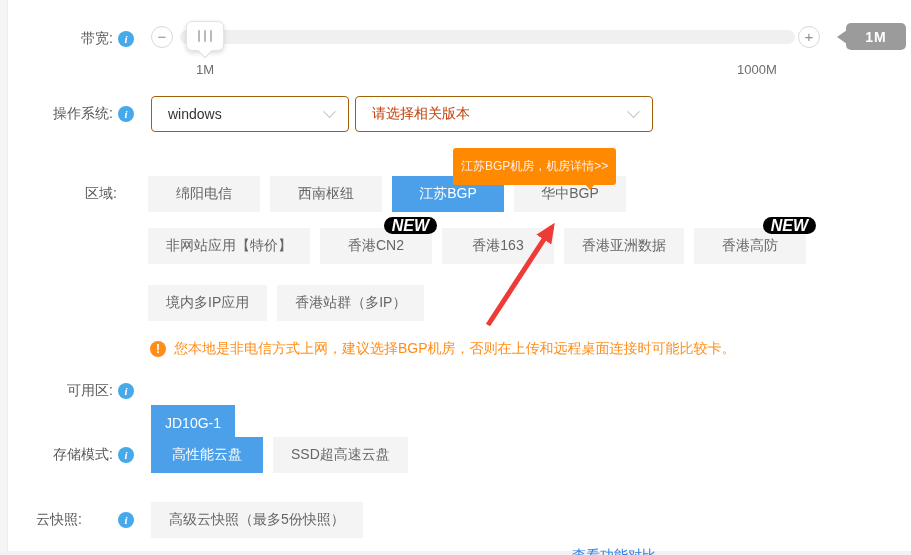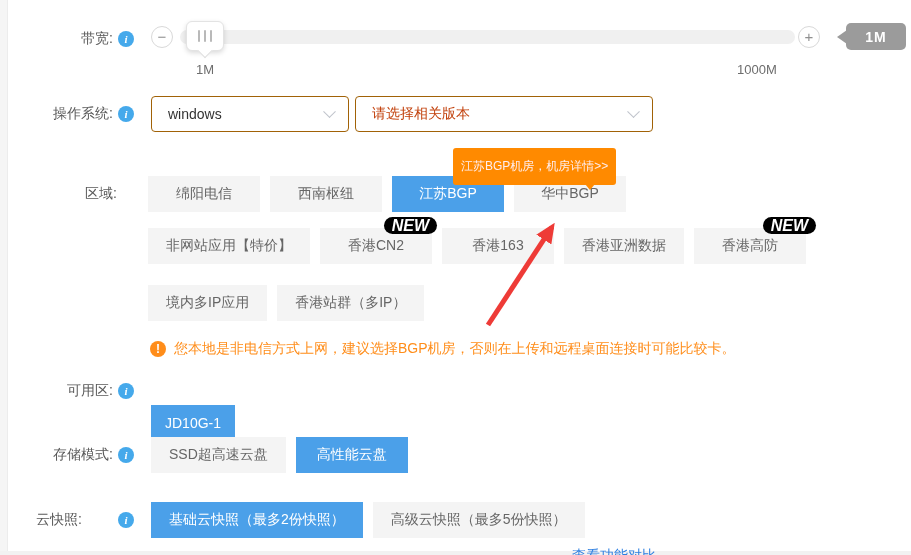--- a/index.html
+++ b/index.html
@@ -168,25 +168,24 @@
 </div>
 <div class="btn-row" style="left:151px; top:373px;margin-top:32px;">
   <div class="opt-btn selected" style="min-width:82px; padding:0 14px;">JD10G-1</div>
 </div>
 
 <div class="label-group" style="top:437px; height:36px; right:777px;">
   <span>存储模式:</span>
   <span class="info-icon">i</span>
 </div>
 <div class="btn-row" style="left:151px; top:437px;">
+  <div class="opt-btn selected">高性能云盘</div>
   <div class="opt-btn">SSD超高速云盘</div>
-  <div class="opt-btn selected">高性能云盘</div>
 </div>
 
 <div class="label-group" style="top:502px; height:36px; right:777px;gap:36px;">
   <span>云快照:</span>
   <span class="info-icon">i</span>
 </div>
 <div class="btn-row" style="left:151px; top:502px;">
-  <div class="opt-btn selected">基础云快照（最多2份快照）</div>
   <div class="opt-btn">高级云快照（最多5份快照）</div>
 </div>
 <div class="link">查看功能对比</div>
 
 </body></html>

